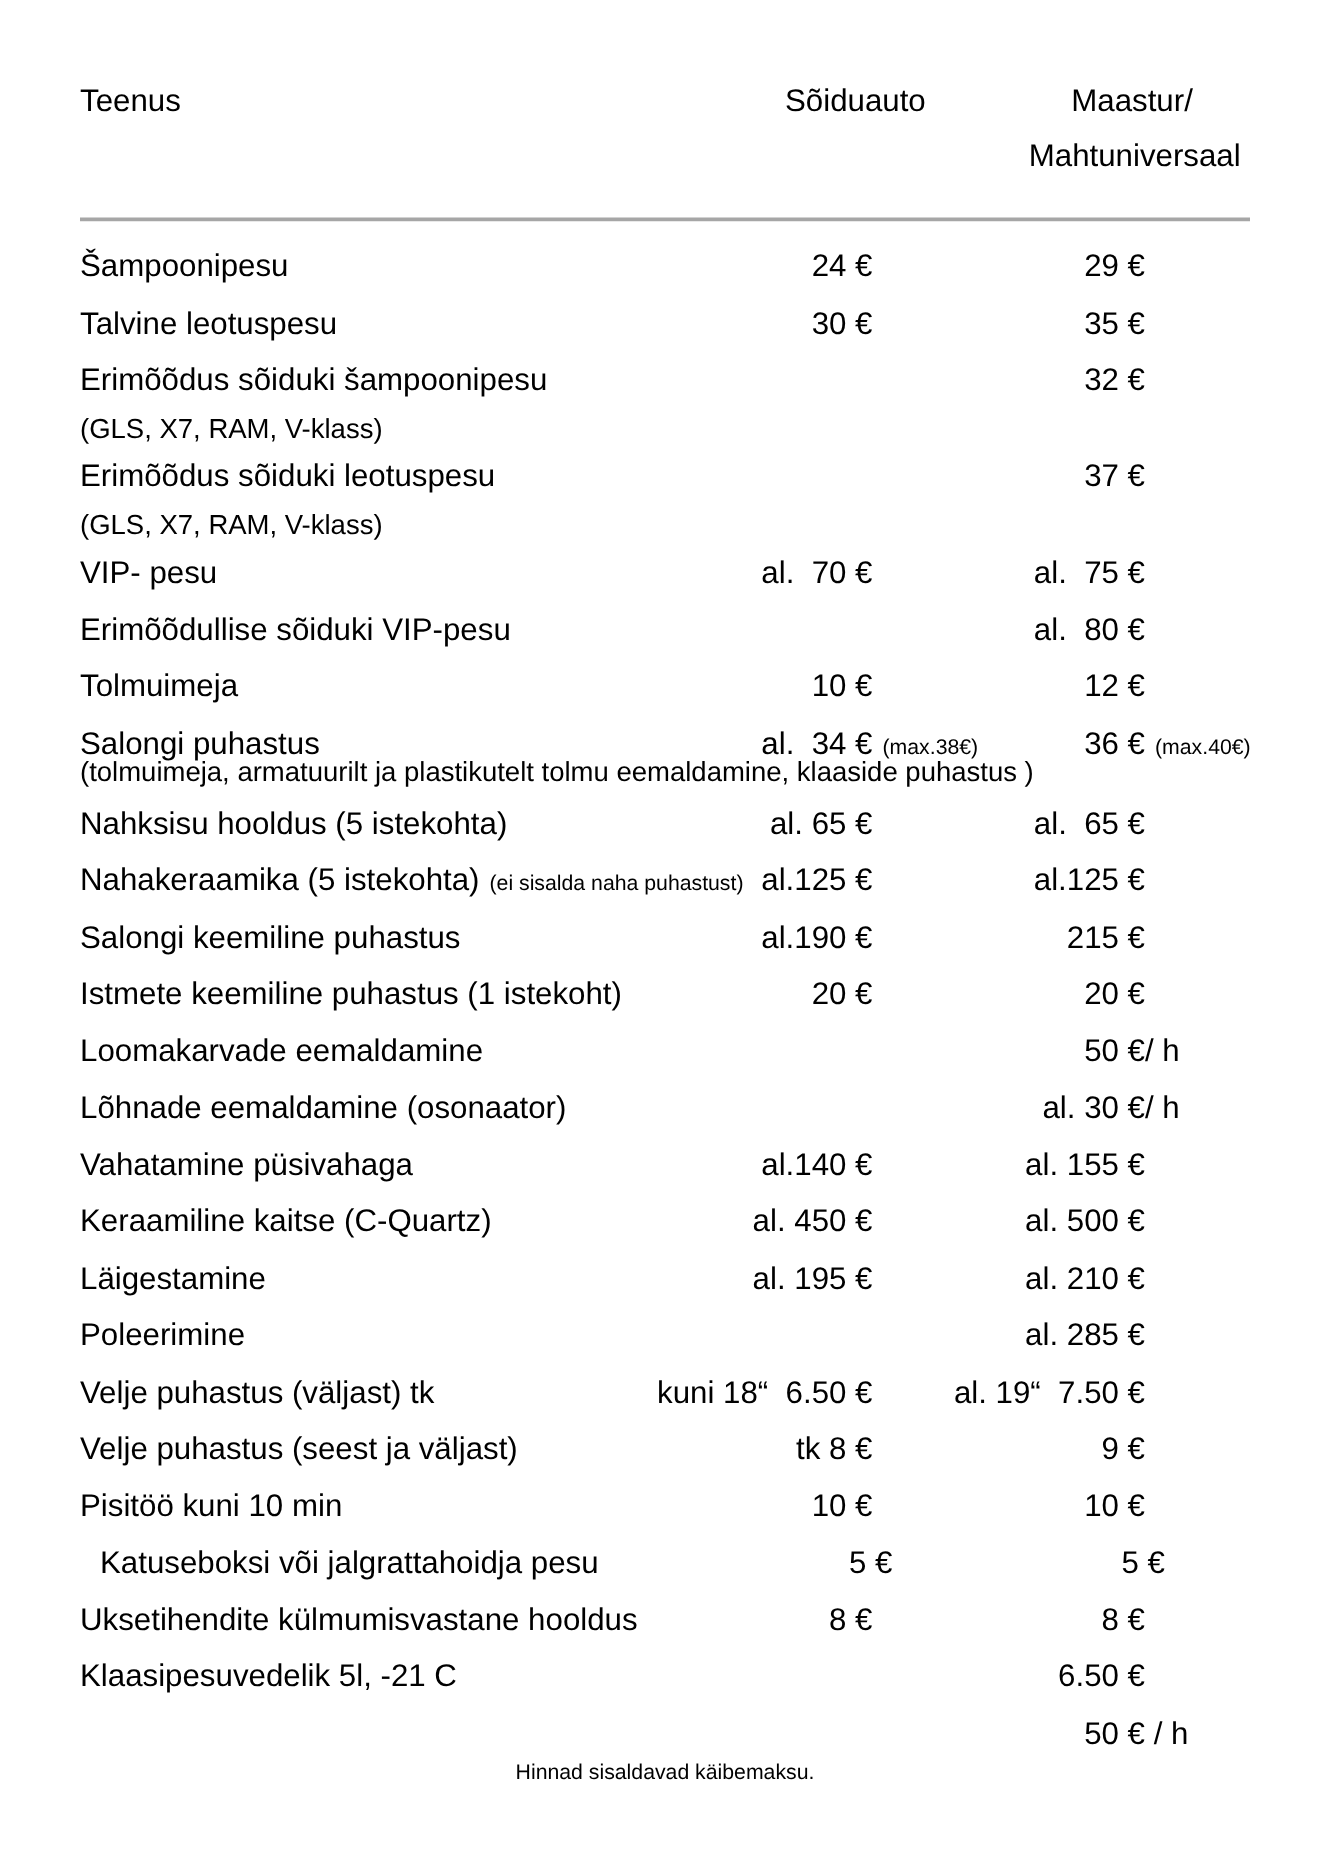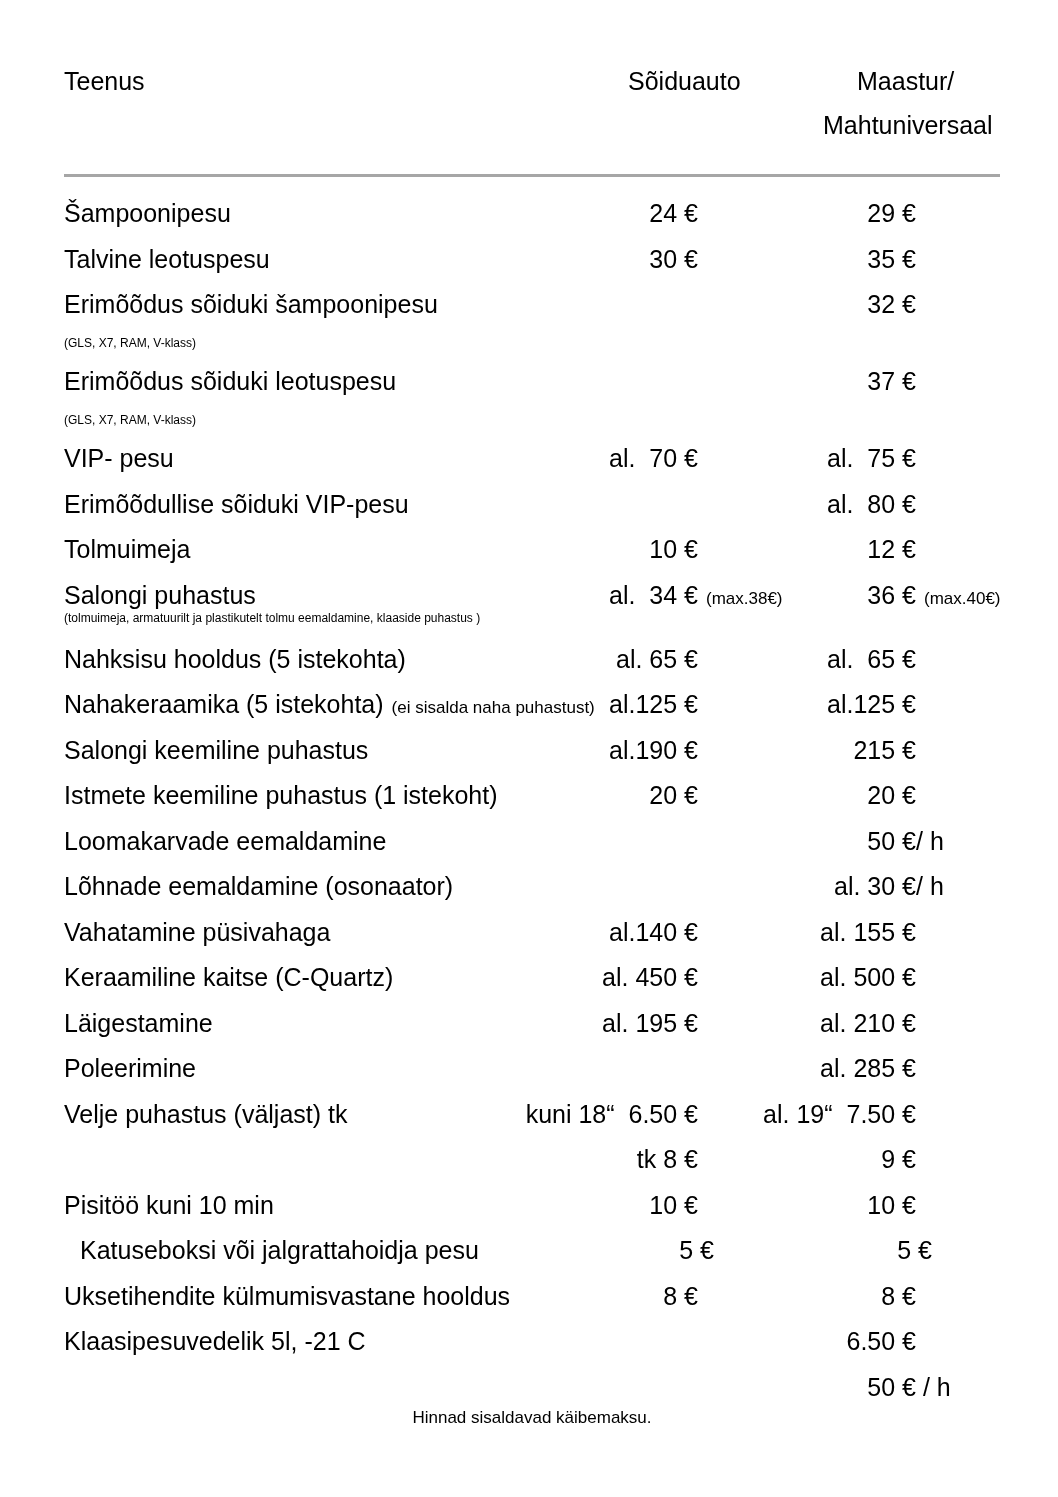--- a/index.html
+++ b/index.html
@@ -20,21 +20,21 @@
   .h-suv2 { position: absolute; left: 759px; top: 44px; }
 
   
   .rule { position: absolute; left: 64px; top: 174px; width: 936px; height: 3px; background: #a6a6a6; }
 
   
   .rows { position: absolute; left: 64px; top: 198px; width: 936px; }
   .row { position: relative; }
   .svc { font-size: 25px; line-height: 31px; white-space: pre; }
   .inote { font-size: 17px; margin-left: 8px; white-space: pre; }
-  .sub { position: absolute; left: 0; font-size: 12px; line-height: 20px; white-space: pre; text-align: center; }
+  .sub { position: absolute; left: 0; font-size: 22px; line-height: 20px; white-space: pre; text-align: center; }
   .c2, .c3 {
     position: absolute; top: 0; left: 0;
     display: flex; justify-content: flex-end; align-items: baseline;
     font-size: 25px; line-height: 31px;
   }
   .c2 { width: 634px; }
   .c3 { width: 852px; }
   .pm { white-space: pre; }
   .pnote { width: 0; overflow: visible; white-space: nowrap; font-size: 17px; text-indent: 8px; }
   .psuffix { width: 0; overflow: visible; white-space: pre; font-size: 25px; }
@@ -211,20 +211,21 @@
       <div class="row" style="height: 45.5px;">
         <div class="svc">Velje puhastus (väljast) tk</div>
         <div class="c2">
           <span class="pm">kuni 18“  6.50 €</span>
         </div>
         <div class="c3">
           <span class="pm">al. 19“  7.50 €</span>
         </div>
       </div>
       <div class="row" style="height: 45.5px;">
+        <div class="svc">Velje puhastus (seest ja väljast)</div>
         <div class="c2">
           <span class="pm">tk 8 €</span>
         </div>
         <div class="c3">
           <span class="pm">9 €</span>
         </div>
       </div>
       <div class="row" style="height: 45.5px;">
         <div class="svc">Pisitöö kuni 10 min</div>
         <div class="c2">

